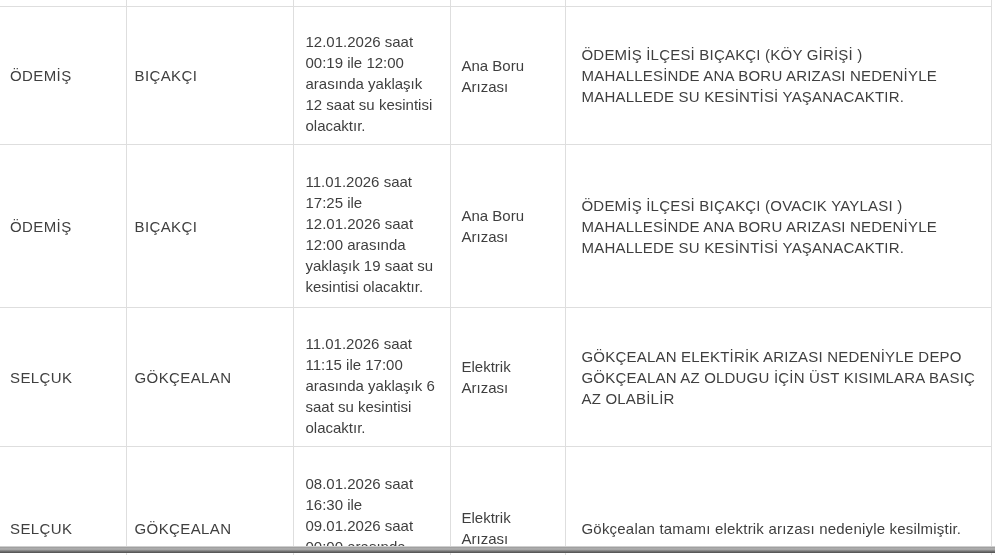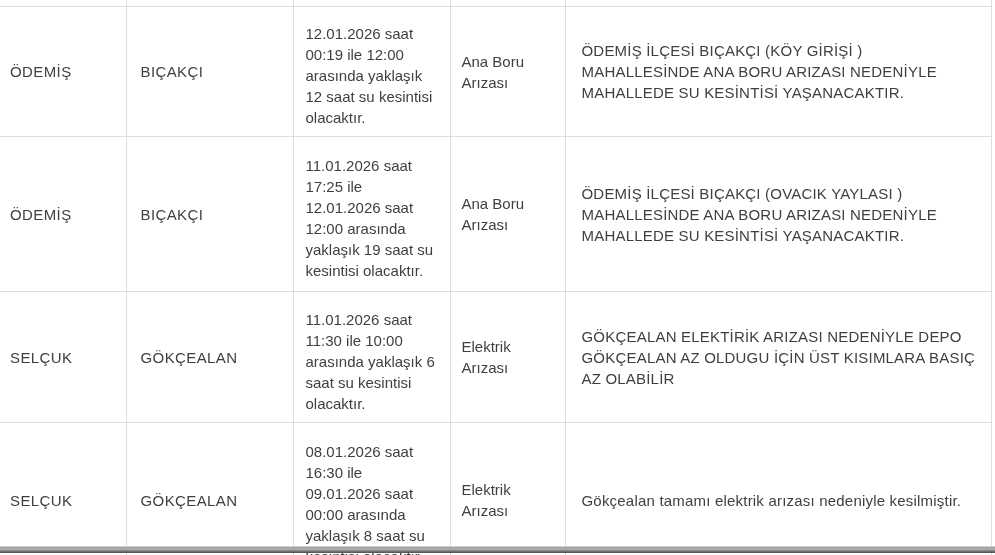--- a/index.html
+++ b/index.html
@@ -32,22 +32,22 @@
     overflow: hidden;
     background: #ffffff;
   }
   table.outage td:first-child { border-left: 0; }
   tr.partial-row td { border-top: 0; height: 6px; padding: 0; }
   tr.row-1 td { height: 121px; }
   tr.row-2 td { height: 146px; }
   tr.row-3 td { height: 122px; }
   tr.row-4 td { height: 146px; }
   td.cell-district   { padding: 0 6px 0 10px; letter-spacing: 0.4px; }
-  td.cell-neighborhood { padding: 0 6px 0 14px; letter-spacing: 0.4px; }
-  td.cell-duration   { padding: 8px 9px 0 12px; }
+  td.cell-neighborhood { padding: 0 6px 0 8px; letter-spacing: 0.4px; }
+  td.cell-duration   { padding: 16px 9px 0 12px; }
   td.cell-type       { padding: 0 8px 0 11px; }
   td.cell-desc       { padding: 0 8px 0 16px; letter-spacing: 0.2px; line-height: 22px; }
   .hscrollbar {
     position: absolute;
     left: 0;
     top: 546px;
     width: 995px;
     height: 7px;
     background: linear-gradient(to bottom, #9a9a9a 0%, #b3b3b3 35%, #6e6e6e 75%, #4e4e4e 100%);
     border-top: 1px solid #cfcfcf;
@@ -88,21 +88,21 @@
         <td class="cell-district">ÖDEMİŞ</td>
         <td class="cell-neighborhood">BIÇAKÇI</td>
         <td class="cell-duration">11.01.2026 saat 17:25 ile 12.01.2026 saat 12:00 arasında yaklaşık 19 saat su kesintisi olacaktır.</td>
         <td class="cell-type">Ana Boru Arızası</td>
         <td class="cell-desc">ÖDEMİŞ İLÇESİ BIÇAKÇI (OVACIK YAYLASI ) MAHALLESİNDE ANA BORU ARIZASI NEDENİYLE MAHALLEDE SU KESİNTİSİ YAŞANACAKTIR.</td>
       </tr>
 
       <tr class="row-3">
         <td class="cell-district">SELÇUK</td>
         <td class="cell-neighborhood">GÖKÇEALAN</td>
-        <td class="cell-duration">11.01.2026 saat 11:30 ile 10:00 arasında yaklaşık 6 saat su kesintisi olacaktır.</td>
+        <td class="cell-duration">11.01.2026 saat 11:15 ile 17:00 arasında yaklaşık 6 saat su kesintisi olacaktır.</td>
         <td class="cell-type">Elektrik Arızası</td>
         <td class="cell-desc">GÖKÇEALAN ELEKTİRİK ARIZASI NEDENİYLE DEPO GÖKÇEALAN AZ OLDUGU İÇİN ÜST KISIMLARA BASIÇ AZ OLABİLİR</td>
       </tr>
 
       <tr class="row-4">
         <td class="cell-district">SELÇUK</td>
         <td class="cell-neighborhood">GÖKÇEALAN</td>
         <td class="cell-duration">08.01.2026 saat 16:30 ile 09.01.2026 saat 00:00 arasında yaklaşık 8 saat su kesintisi olacaktır.</td>
         <td class="cell-type">Elektrik Arızası</td>
         <td class="cell-desc">Gökçealan tamamı elektrik arızası nedeniyle kesilmiştir.</td>

